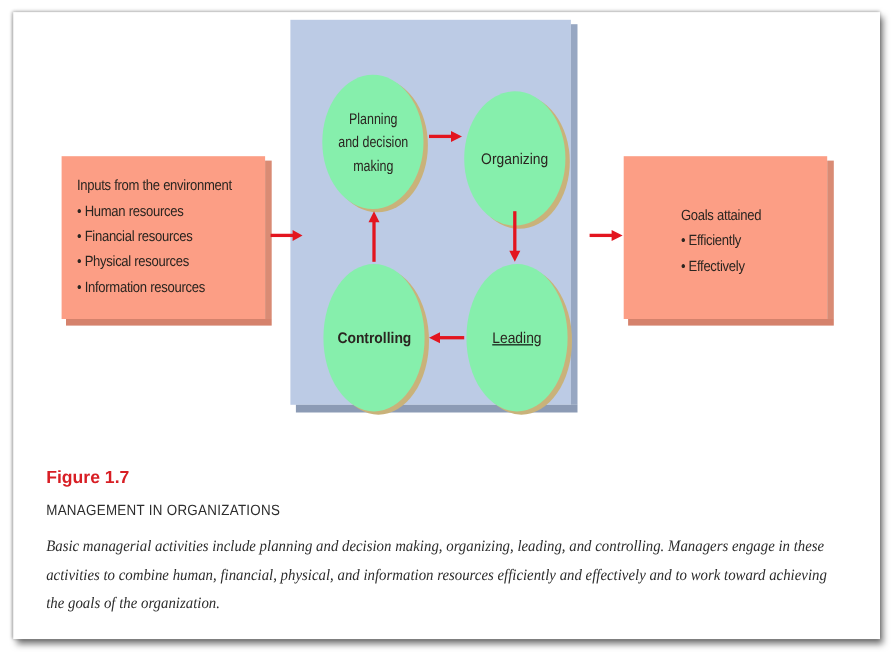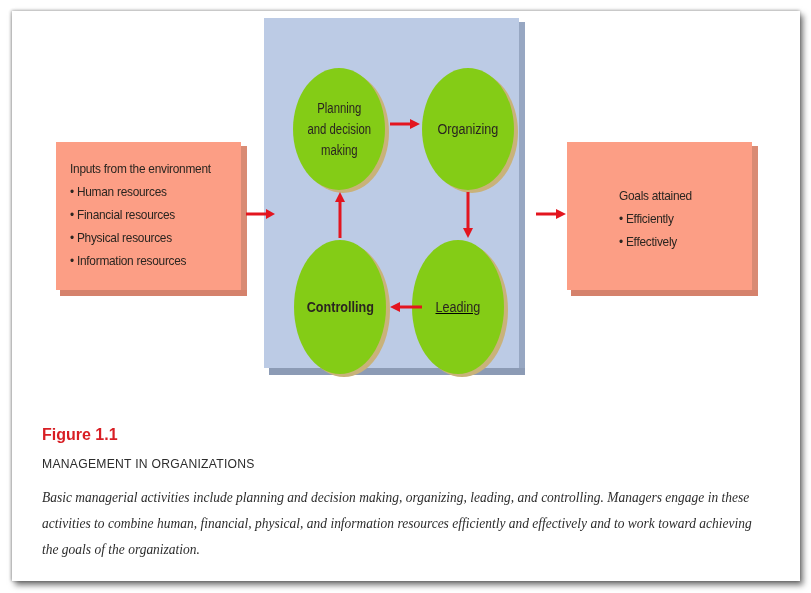--- a/index.html
+++ b/index.html
@@ -10,21 +10,21 @@
   .box3d { position:absolute; }
   .panel { left:264px; top:18px; width:260px; height:355px; }
   .panel-front { position:absolute; left:0; top:0; width:255px; height:350px; background:#bccbe5; }
   .panel-side { position:absolute; left:255px; top:4px; width:6px; height:346px; background:#97a7c2; }
   .panel-bottom { position:absolute; left:5px; top:350px; width:256px; height:7px; background:#8c9bb5; }
   .inbox-front { position:absolute; background:#fc9e85; }
   .inbox-side { position:absolute; background:#d98b74; }
   .inbox-bottom { position:absolute; background:#d5826c; }
   .box-text { position:absolute; font-family:"Liberation Sans", sans-serif; font-size:13.5px; color:#2a2520;
               line-height:23px; letter-spacing:-0.3px; transform:scaleX(0.88); transform-origin:left top; }
-  .ellipse { position:absolute; border-radius:50%; background:#84cc16;
+  .ellipse { position:absolute; border-radius:50%; background:#86efac;
              box-shadow: 4px 3px 0 #c9b27a; display:flex; align-items:center; justify-content:center;
              text-align:center; }
   .ellipse span { font-size:14px; color:#2a2520; line-height:21px; transform:scaleX(0.9); display:block; }
   svg.arrows { position:absolute; left:0; top:0; width:811px; height:593px; pointer-events:none; }
   .fig-label { position:absolute; left:42px; top:426px; color:#d81e24; font-weight:bold; font-size:16px; }
   .fig-title { position:absolute; left:42px; top:456px; color:#2c2c2c; font-size:13.5px; letter-spacing:0.3px;
                transform:scaleX(0.9); transform-origin:left top; }
   .caption { position:absolute; left:42px; top:484px; width:760px; color:#2c2c2c;
              font-family:"Liberation Serif", serif; font-style:italic; font-size:14.5px; line-height:26px;
              transform:scaleX(0.93); transform-origin:left top; }
@@ -54,24 +54,24 @@
   <div class="panel-bottom"></div>
 </div>
 
 <div class="ellipse" style="left:293px;top:68px;width:92px;height:122px;">
   <span>
     <span>Planning</span>
     <span>and decision</span>
     <span>making</span>
   </span>
 </div>
-<div class="ellipse" style="left:422px;top:68px;width:92px;height:122px;">
+<div class="ellipse" style="left:422px;top:83px;width:92px;height:122px;">
   <span>Organizing</span>
 </div>
-<div class="ellipse" style="left:412px;top:240px;width:92px;height:134px;text-decoration:underline;">
+<div class="ellipse" style="left:424px;top:240px;width:92px;height:134px;text-decoration:underline;">
   <span>Leading</span>
 </div>
 <div class="ellipse" style="left:294px;top:240px;width:92px;height:134px;font-weight:bold;">
   <span>Controlling</span>
 </div>
 
 <div>
   <div class="inbox-front" style="left:567px;top:142px;width:185px;height:148px;"></div>
   <div class="inbox-side" style="left:752px;top:146px;width:6px;height:144px;"></div>
   <div class="inbox-bottom" style="left:571px;top:290px;width:187px;height:6px;"></div>
@@ -104,19 +104,19 @@
       <line x1="340" y1="238" x2="340" y2="200" stroke-width="3"></line>
       <polygon points="335,202 340,192 345,202" stroke="none"></polygon>
     </g>
     <g>
       <line x1="536" y1="214" x2="558" y2="214" stroke-width="3"></line>
       <polygon points="556,209 566,214 556,219" stroke="none"></polygon>
     </g>
   </g>
 </svg>
 
-<div class="fig-label">Figure 1.1</div>
+<div class="fig-label">Figure 1.7</div>
 <div class="fig-title">MANAGEMENT IN ORGANIZATIONS</div>
 <div class="caption">
   <div>Basic managerial activities include planning and decision making, organizing, leading, and controlling. Managers engage in these</div>
   <div>activities to combine human, financial, physical, and information resources efficiently and effectively and to work toward achieving</div>
   <div>the goals of the organization.</div>
 </div>
 
 </body></html>

